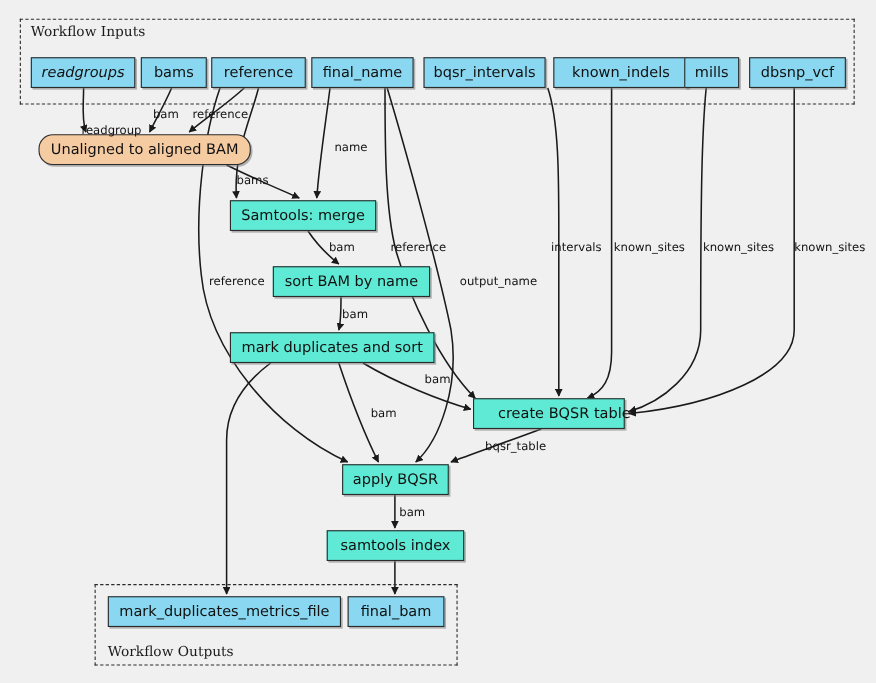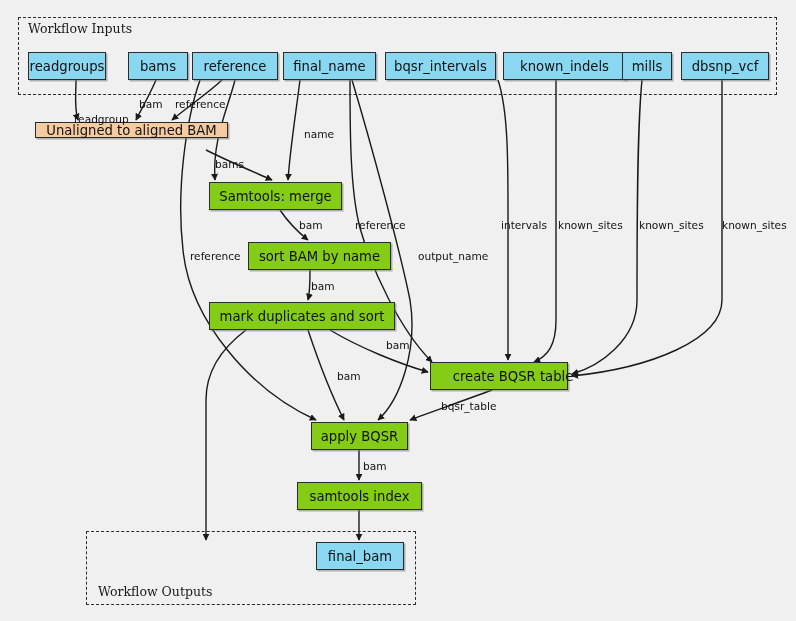--- a/index.html
+++ b/index.html
@@ -50,21 +50,21 @@
     justify-content: center;
     font-size: 13.2px;
     color: #111;
     white-space: nowrap;
     box-shadow: 1.5px 1.5px 0 rgba(120,120,120,0.55);
   }
   .node.input, .node.output {
     background: #89d7f0;
   }
   .node.step {
-    background: #84cc16;
+    background: #5eead4;
   }
   .node.step-alt {
     background: #f5cba2;
   }
   .elabel {
     position: absolute;
     font-size: 10.6px;
     color: #111;
     white-space: nowrap;
     font-family: "DejaVu Sans", "Liberation Sans", sans-serif;
@@ -126,21 +126,21 @@
       <path class="edge-path" d="M 359,510 L 359,540" marker-end="url(#arrow)"></path>
     </g>
   </svg>
 
   <div class="cluster" style="left:18px; top:17px; width:759px; height:78px;"></div>
   <div class="cluster-label" style="left:28px; top:21px;">Workflow Inputs</div>
 
   <div class="cluster" style="left:86px; top:531px; width:330px; height:74px;"></div>
   <div class="cluster-label" style="left:98px; top:584px;">Workflow Outputs</div>
 
-  <div class="node input" style="left:28px; top:52px; width:78px; height:28px;">
+  <div class="node input" style="left:28px; top:52px; width:95px; height:28px;font-style:italic;">
     <span>readgroups</span>
   </div>
   <div class="node input" style="left:128px; top:52px; width:60px; height:28px;">
     <span>bams</span>
   </div>
   <div class="node input" style="left:192px; top:52px; width:86px; height:28px;">
     <span>reference</span>
   </div>
   <div class="node input" style="left:283px; top:52px; width:93px; height:28px;">
     <span>final_name</span>
@@ -151,21 +151,21 @@
   <div class="node input" style="left:503px; top:52px; width:123px; height:28px;">
     <span>known_indels</span>
   </div>
   <div class="node input" style="left:622px; top:52px; width:50px; height:28px;">
     <span>mills</span>
   </div>
   <div class="node input" style="left:681px; top:52px; width:88px; height:28px;">
     <span>dbsnp_vcf</span>
   </div>
 
-  <div class="node step-alt" style="left:35px; top:122px; width:193px; height:16px;">
+  <div class="node step-alt" style="left:35px; top:122px; width:193px; height:28px;border-radius:13px;">
     <span>Unaligned to aligned BAM</span>
   </div>
   <div class="node step" style="left:209px; top:182px; width:133px; height:28px;">
     <span>Samtools: merge</span>
   </div>
   <div class="node step" style="left:248px; top:242px; width:143px; height:28px;">
     <span>sort BAM by name</span>
   </div>
   <div class="node step" style="left:209px; top:302px; width:186px; height:28px;">
     <span>mark duplicates and sort</span>
@@ -173,20 +173,23 @@
   <div class="node step" style="left:430px; top:362px; width:138px; height:28px;padding-left:28px;">
     <span>create BQSR table</span>
   </div>
   <div class="node step" style="left:311px; top:422px; width:97px; height:28px;align-items:center;">
     <span>apply BQSR</span>
   </div>
   <div class="node step" style="left:297px; top:482px; width:125px; height:28px;">
     <span>samtools index</span>
   </div>
 
+  <div class="node output" style="left:98px; top:542px; width:212px; height:28px;">
+    <span>mark_duplicates_metrics_file</span>
+  </div>
   <div class="node output" style="left:316px; top:542px; width:88px; height:28px;">
     <span>final_bam</span>
   </div>
 
   <div class="elabel" style="left:74px;  top:98px;margin-top:15px;">readgroup</div>
   <div class="elabel" style="left:139px; top:98px;">bam</div>
   <div class="elabel" style="left:175px; top:98px;">reference</div>
   <div class="elabel" style="left:304px; top:128px;">name</div>
   <div class="elabel" style="left:215px; top:158px;">bams</div>
   <div class="elabel" style="left:299px; top:219px;">bam</div>

